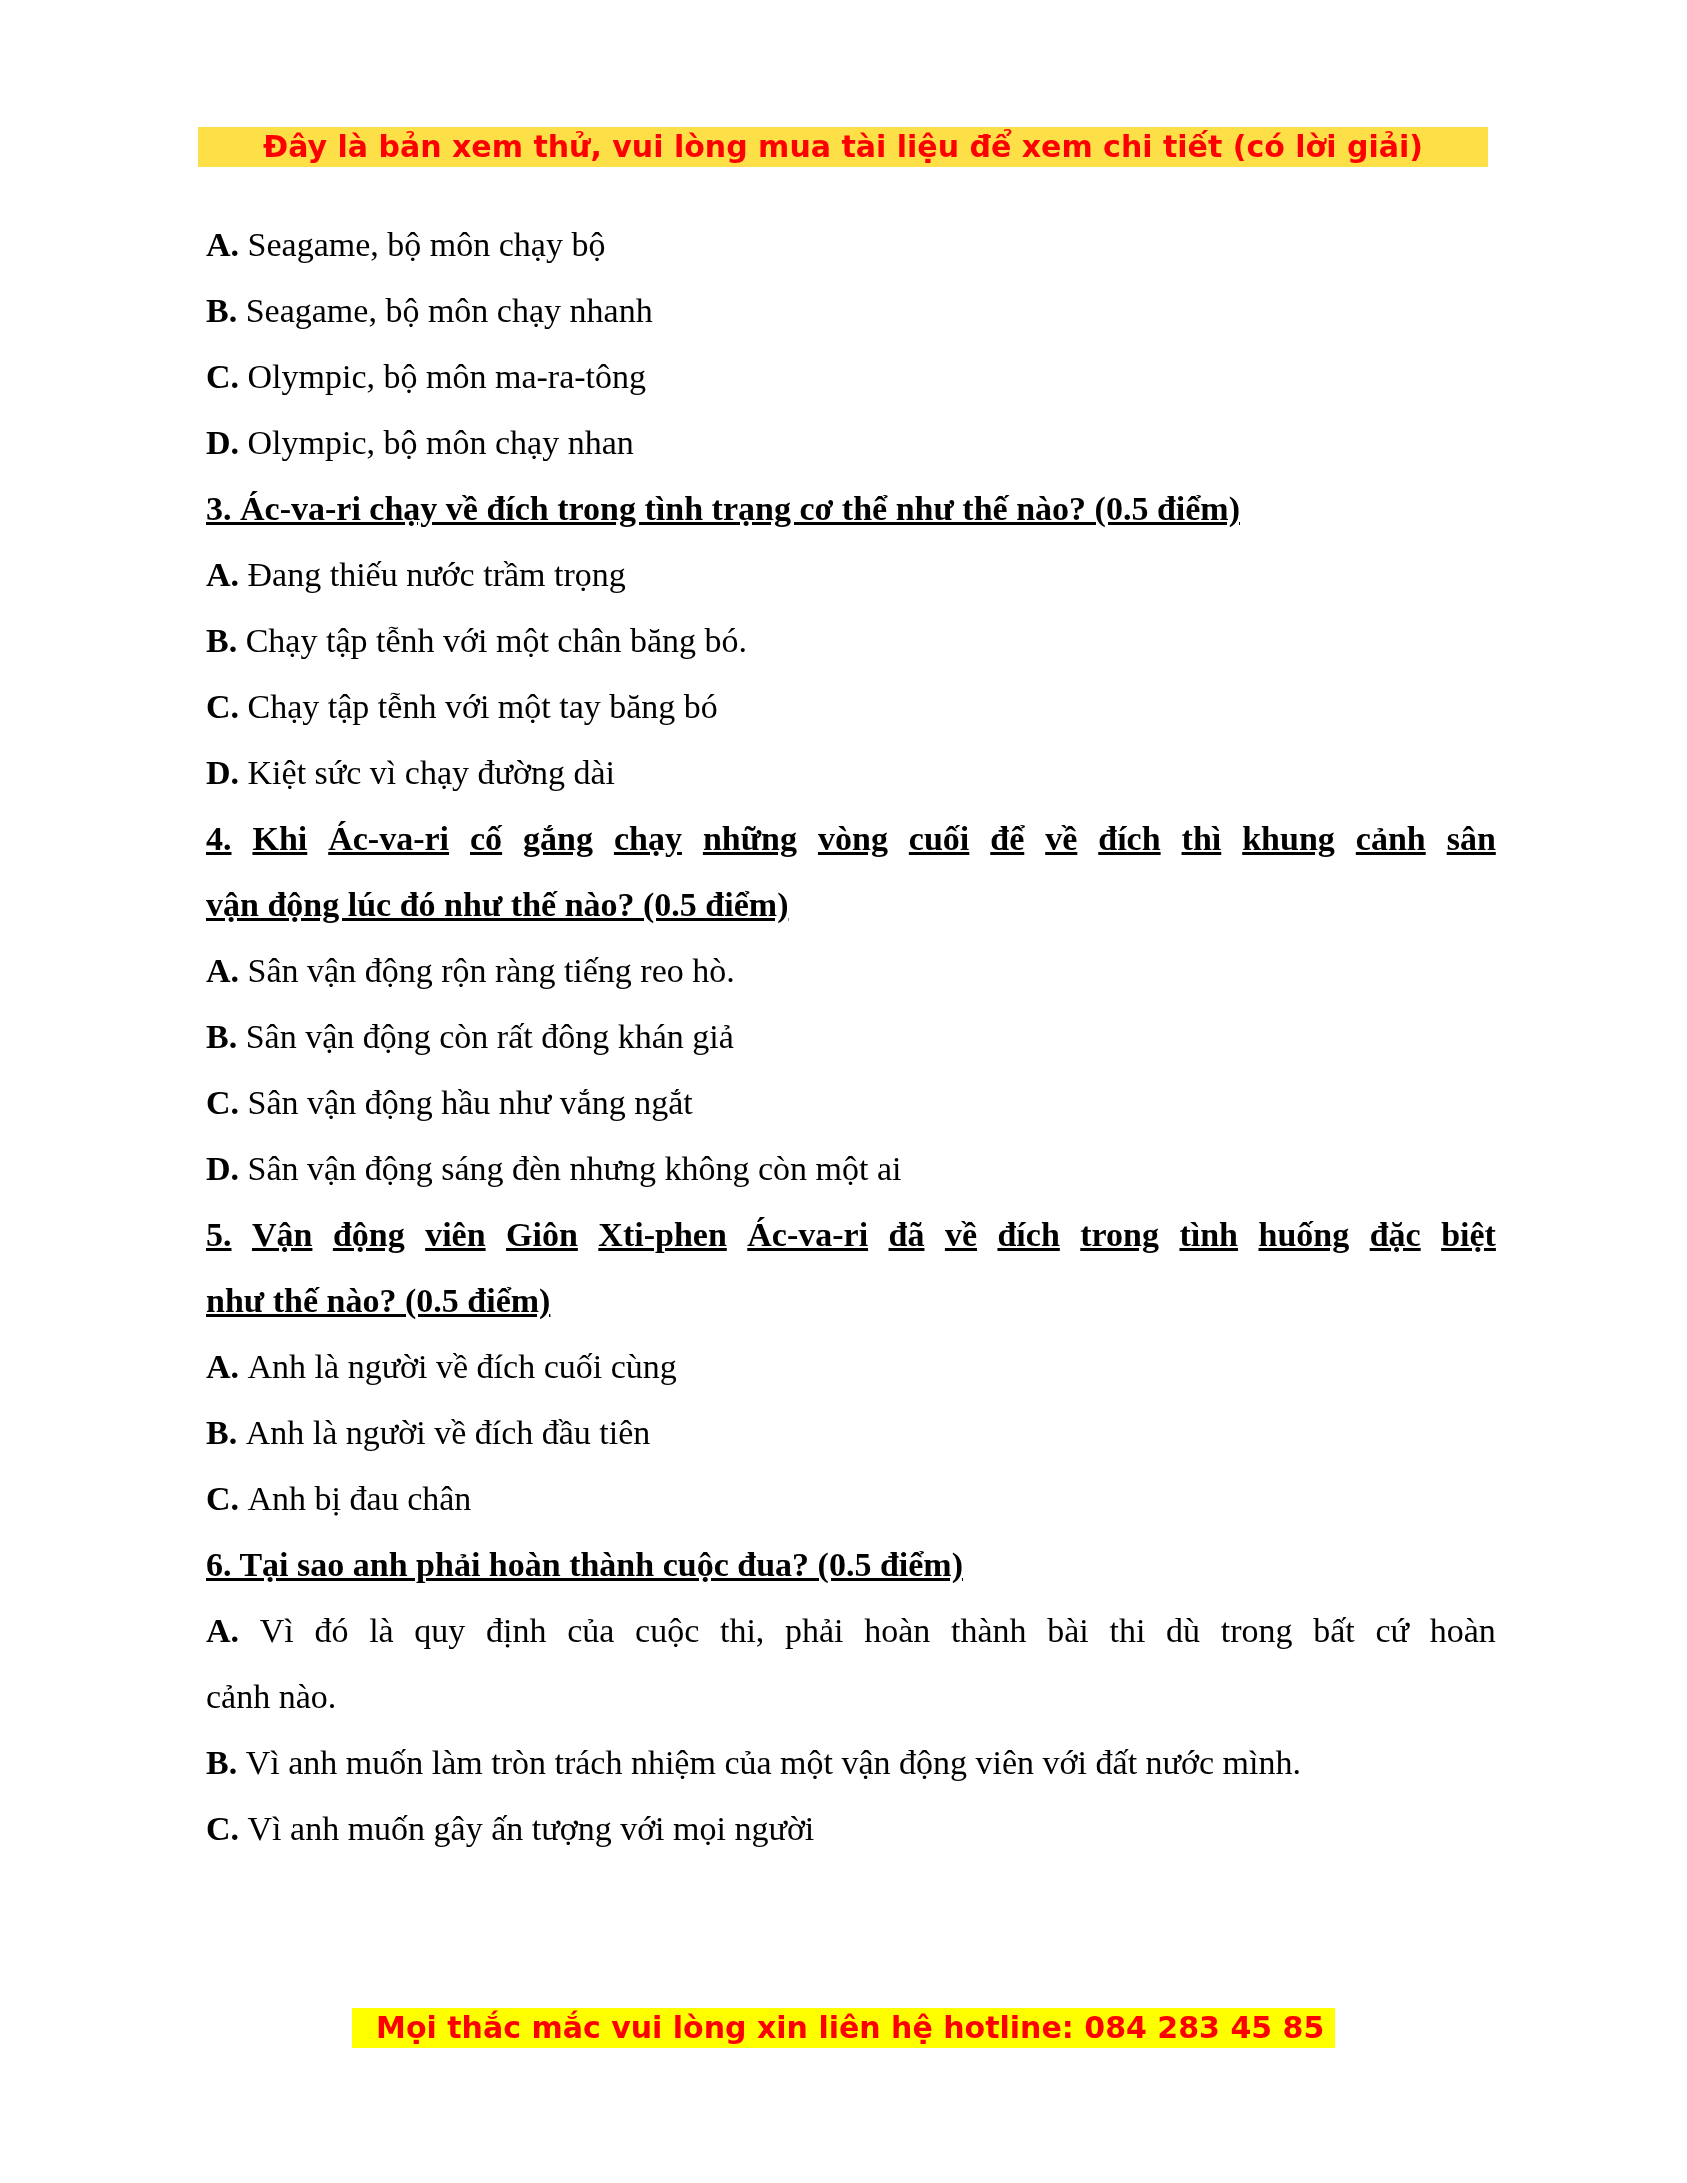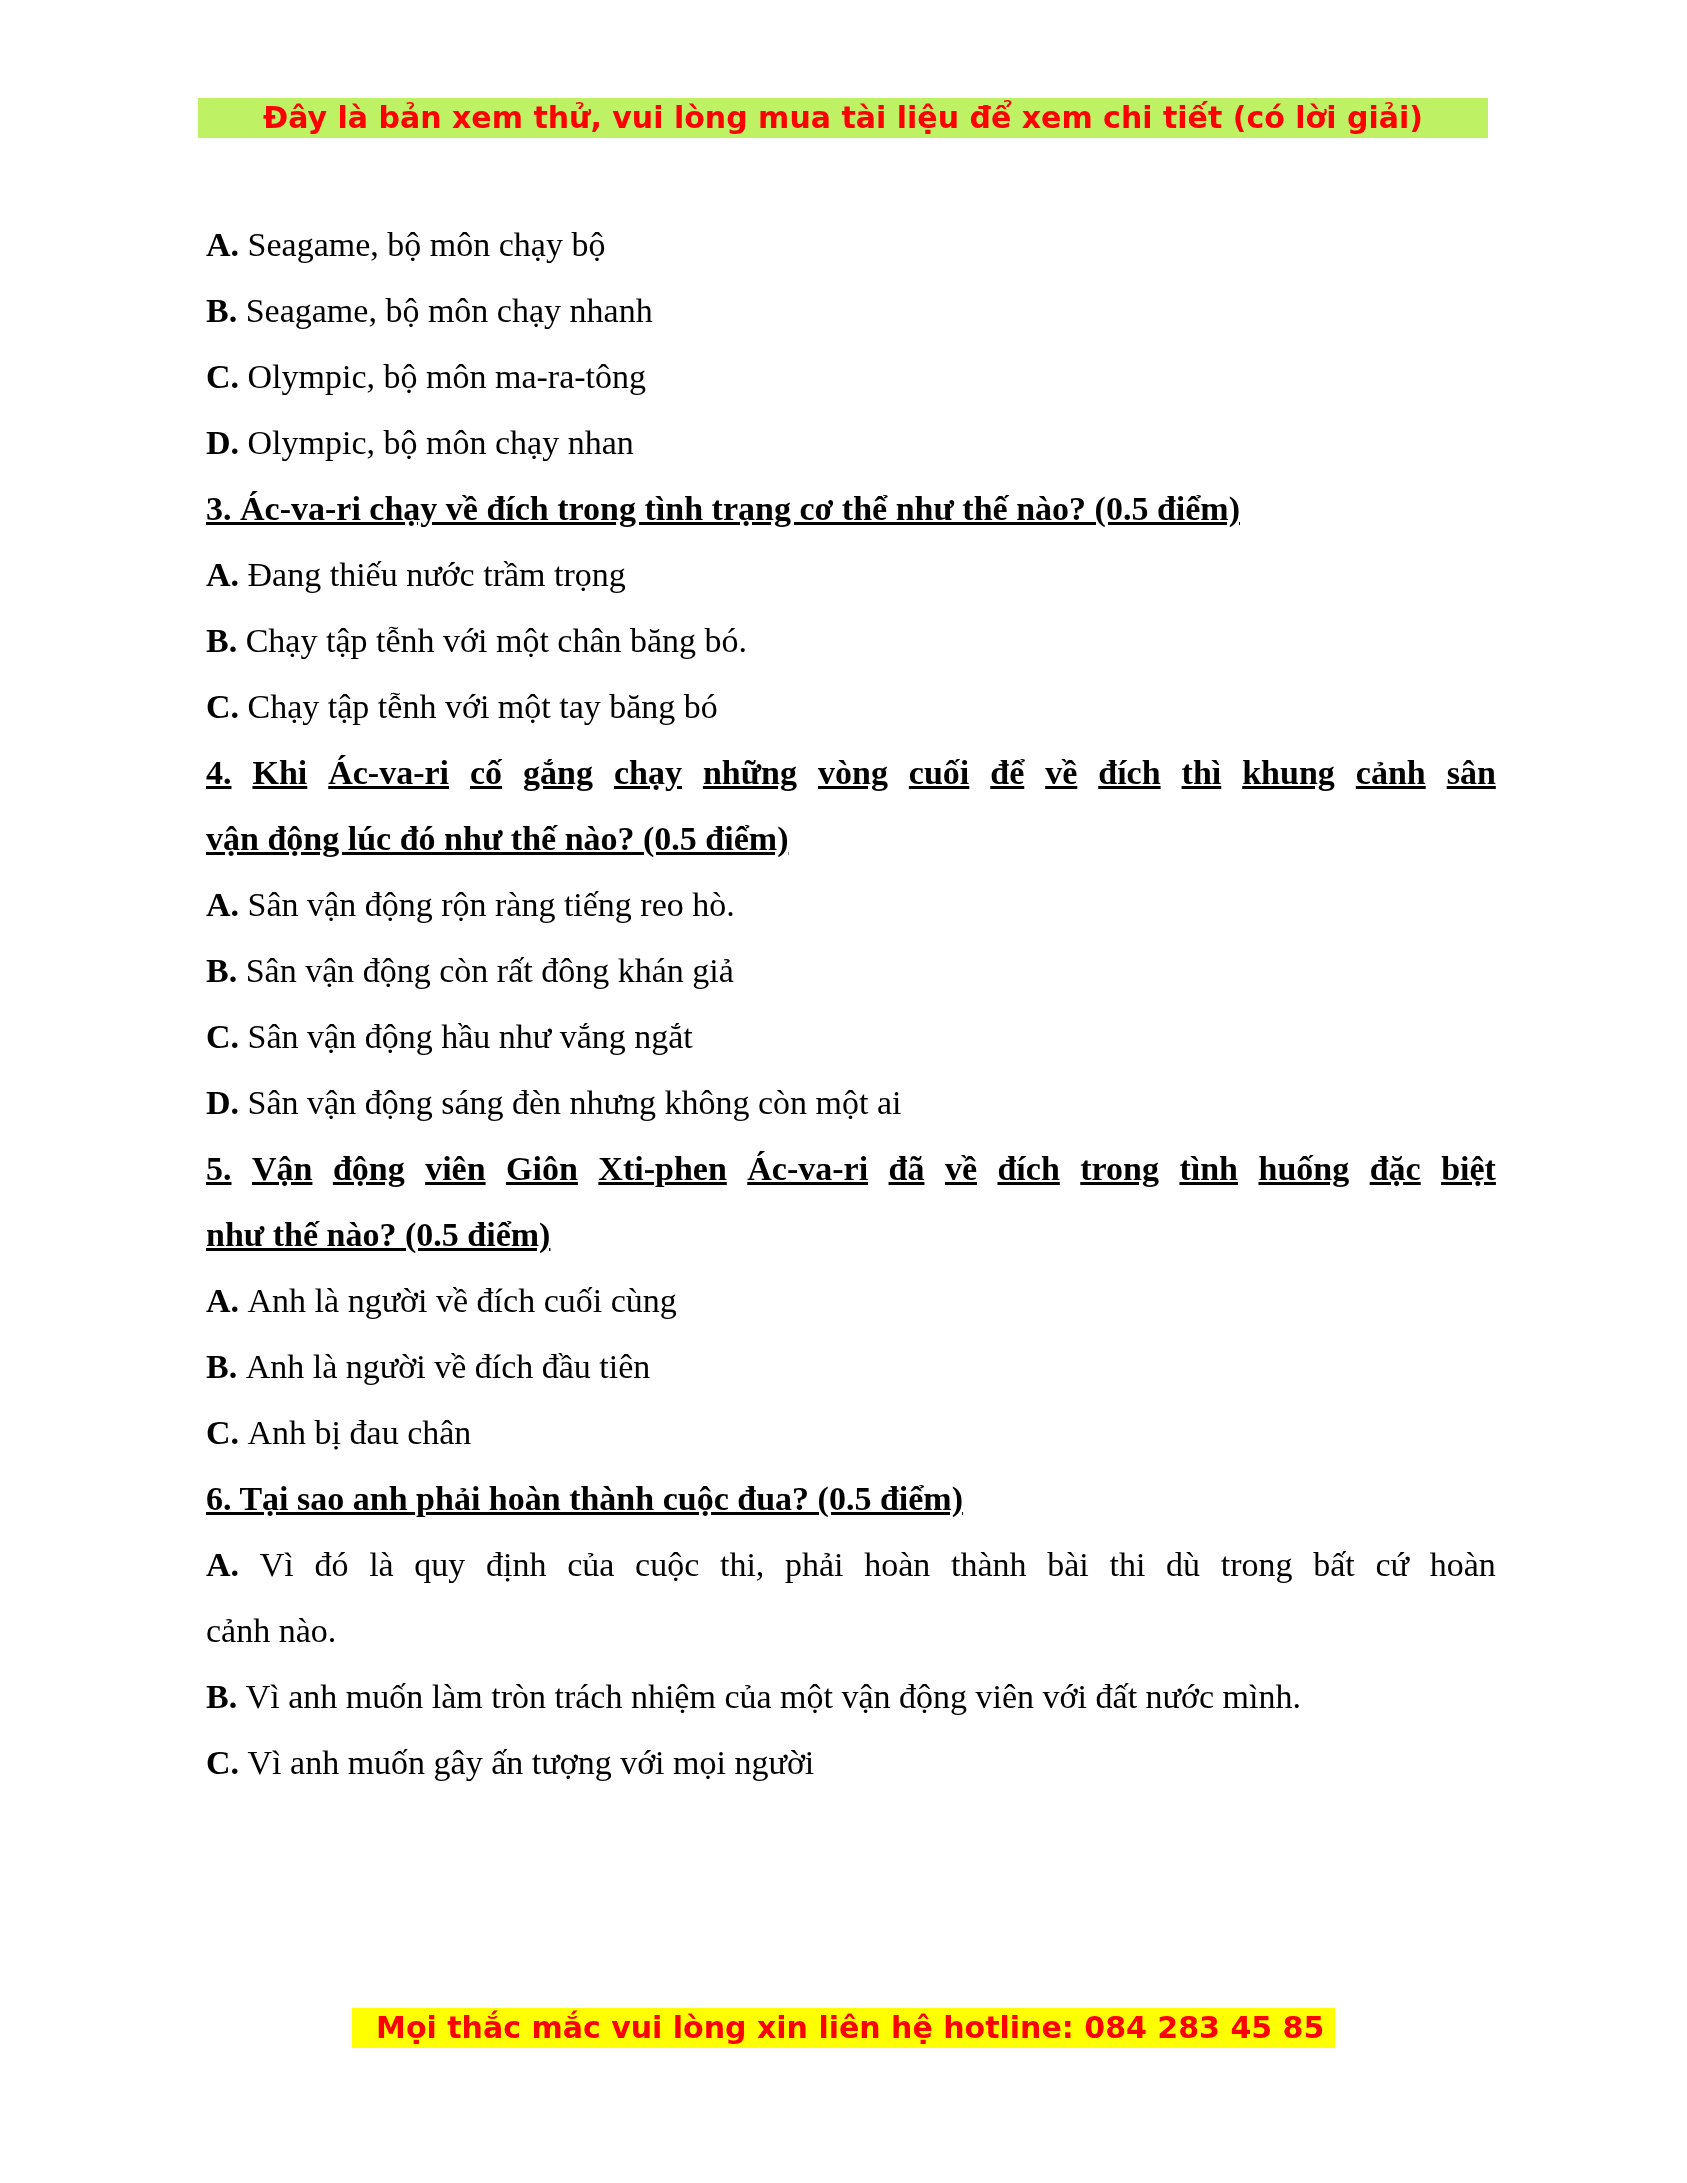--- a/index.html
+++ b/index.html
@@ -71,33 +71,34 @@
   }
   .line.justified span { white-space: nowrap; }
   .b { font-weight: bold; }
   .q { font-weight: bold; text-decoration: underline; }
 </style>
 </head>
 <body>
 
 <div class="page">
 
-  <div class="top-banner" style="background: #bef264;">
+  <div class="top-banner" style="background: #fde047; margin-top: 29px;">
     <span class="banner-text" style="color: rgb(255, 0, 0);">Đây là bản xem thử, vui lòng mua tài liệu để xem chi tiết (có lời giải)</span>
   </div>
 
   <div class="content">
       <div class="line"><span class="b">A.</span>&nbsp;<span>Seagame, bộ môn chạy bộ</span></div>
       <div class="line"><span class="b">B.</span>&nbsp;<span>Seagame, bộ môn chạy nhanh</span></div>
       <div class="line"><span class="b">C.</span>&nbsp;<span>Olympic, bộ môn ma-ra-tông</span></div>
       <div class="line"><span class="b">D.</span>&nbsp;<span>Olympic, bộ môn chạy nhan</span></div>
       <div class="line q">3. Ác-va-ri chạy về đích trong tình trạng cơ thể như thế nào? (0.5 điểm)</div>
       <div class="line"><span class="b">A.</span>&nbsp;<span>Đang thiếu nước trầm trọng</span></div>
       <div class="line"><span class="b">B.</span>&nbsp;<span>Chạy tập tễnh với một chân băng bó.</span></div>
       <div class="line"><span class="b">C.</span>&nbsp;<span>Chạy tập tễnh với một tay băng bó</span></div>
+      <div class="line"><span class="b">D.</span>&nbsp;<span>Kiệt sức vì chạy đường dài</span></div>
       <div class="line q justified">
         <span class="b">4.</span>
         <span class="b">Khi</span>
         <span class="b">Ác-va-ri</span>
         <span class="b">cố</span>
         <span class="b">gắng</span>
         <span class="b">chạy</span>
         <span class="b">những</span>
         <span class="b">vòng</span>
         <span class="b">cuối</span>

